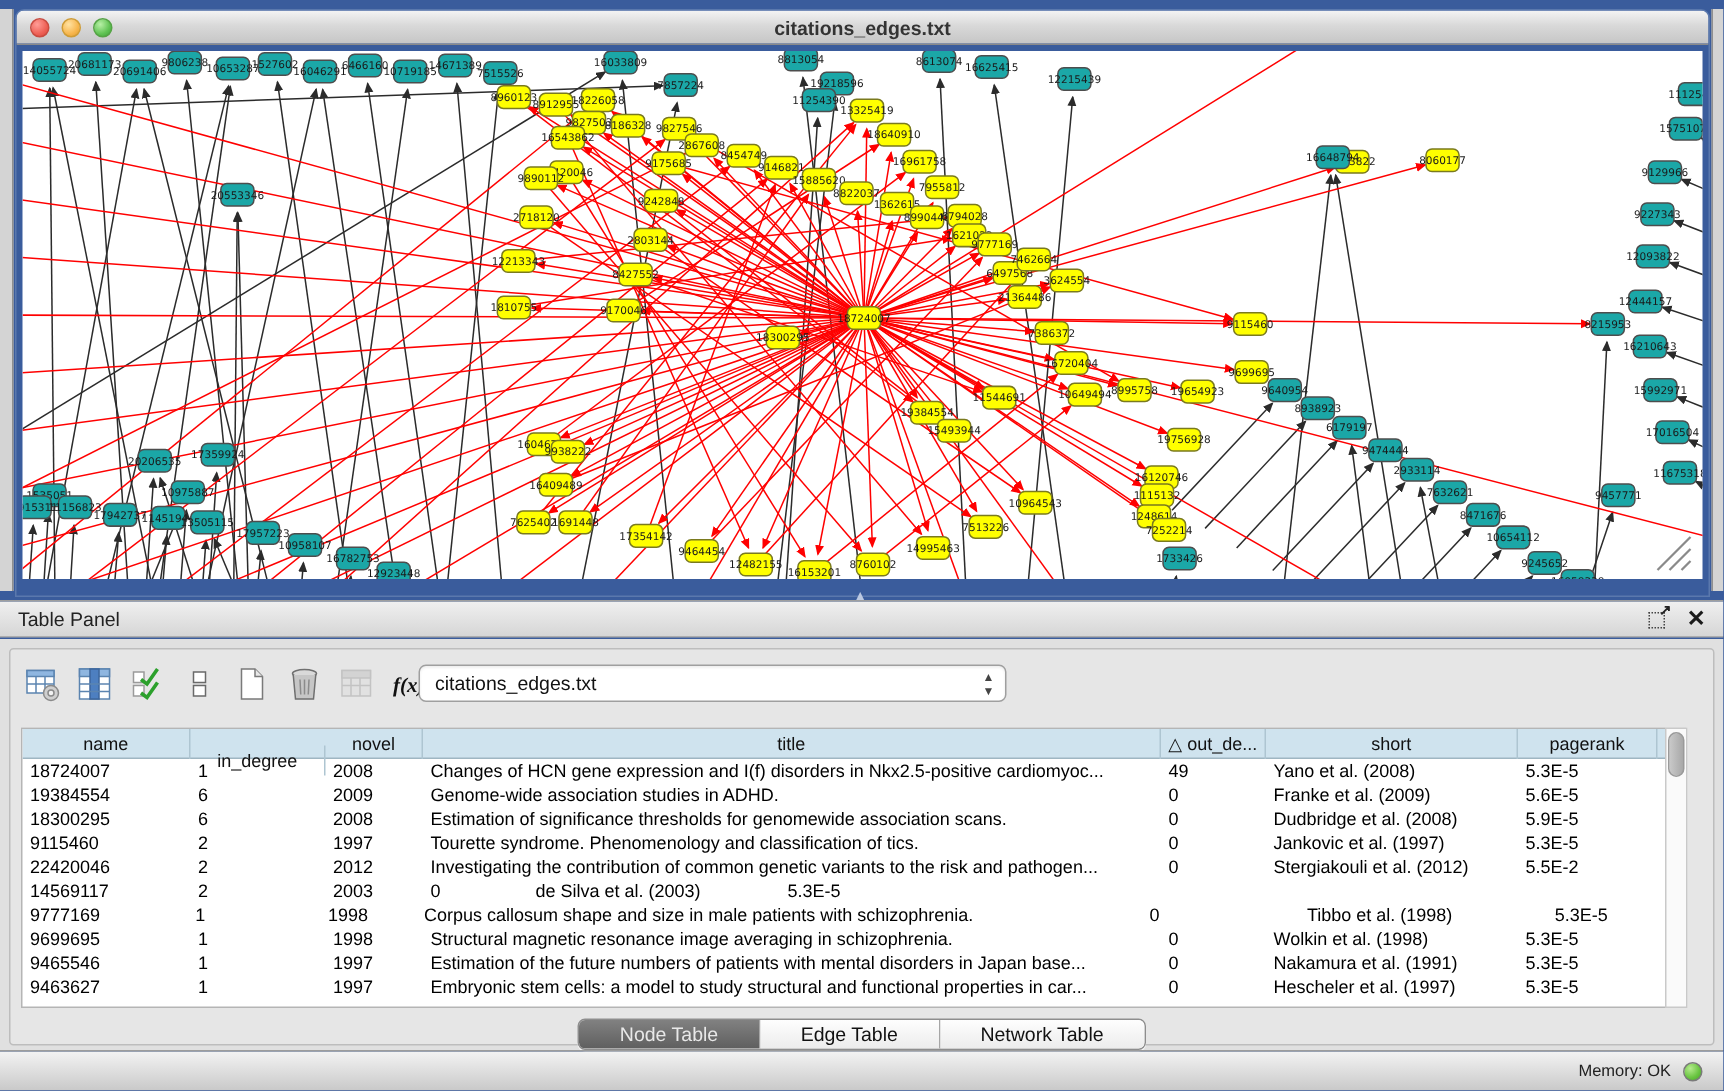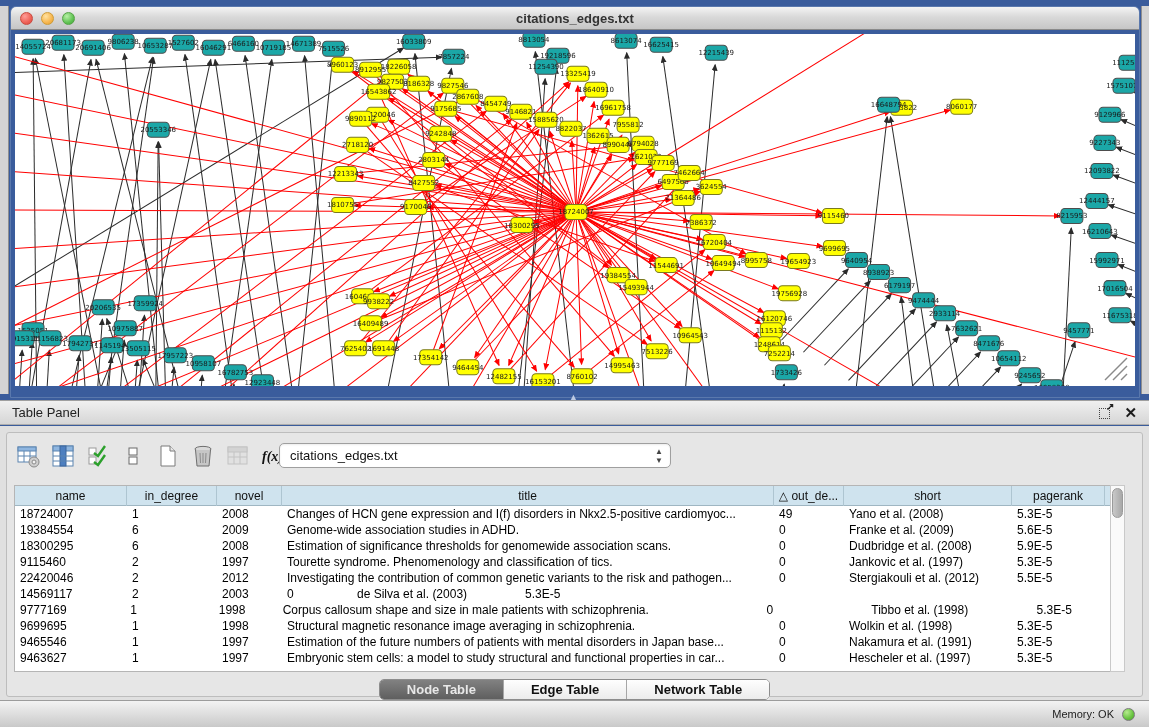--- a/index.html
+++ b/index.html
@@ -69,21 +69,21 @@
   .vscroll { position:absolute; right:17px; top:52px; width:15px; height:187px; background:#fafafa;
              border:1px solid #c9c9c9; }
   .vthumb { position:absolute; left:1px; right:1px; top:2px; height:30px; border-radius:7px;
             background:linear-gradient(90deg,#c9c9c9,#a8a8a8); border:1px solid #9a9a9a; }
 
   
   .tabs-row { position:absolute; left:0; right:0; top:246px; display:flex; justify-content:center; }
   .seg { display:flex; border:1px solid #8d8d8d; border-radius:5px; overflow:hidden; height:21px;
          background:#fdfdfd; box-shadow:0 1px 0 rgba(255,255,255,.7); }
   .seg .tab { padding:0 27px; font-size:13px; color:#111; display:flex; align-items:center;
-              border-right:1px solid #a6a6a6; background:linear-gradient(#fefefe,#ececec);font-weight:bold; }
+              border-right:1px solid #a6a6a6; background:linear-gradient(#fefefe,#ececec); }
   .seg .tab:last-child { border-right:none; }
   .seg .tab.active { background:linear-gradient(#818181,#5f5f5f); color:#e8e8e8; }
 
   
   .status-bar { position:absolute; left:0; top:700px; width:1149px; height:27px;
                 background:linear-gradient(#f3f3f3,#c9c9c9); border-top:1px solid #9c9c9c;
                 display:flex; align-items:center; justify-content:flex-end; }
   .status-bar .mem-label { font-size:11px; color:#222; margin-right:8px; }
   .mem-dot { width:13px; height:13px; border-radius:50%; margin-right:14px;
              background:radial-gradient(circle at 35% 30%, #b6eb8e, #67c33f 60%, #4ba32c);
@@ -647,21 +647,21 @@
       <span>citations_edges.txt</span>
       <span class="arrows">
           <span>▲</span>
           <span>▼</span>
         </span>
     </div>
 
     <div class="grid-wrap">
       <div class="grid-head" id="grid-head">
           <div class="th" style="width: 112px;">name</div>
-          <div class="th" style="width: 90px;">in_degree</div>
+          <div class="th" style="width: 90px; margin-top: 11px;">in_degree</div>
           <div class="th" style="width: 65px;">novel</div>
           <div class="th" style="width: 492px;">title</div>
           <div class="th" style="width: 70px;">△ out_de...</div>
           <div class="th" style="width: 168px;">short</div>
           <div class="th" style="width: 93px;">pagerank</div>
         </div>
       <div class="grid-body" id="grid-body">
           <div class="tr">
             <div class="td" style="width: 112px;">18724007</div>
             <div class="td" style="width: 90px;">1</div>
@@ -698,21 +698,21 @@
             <div class="td" style="width: 168px;">Jankovic et al. (1997)</div>
             <div class="td" style="width: 93px;">5.3E-5</div>
           </div>
           <div class="tr">
             <div class="td" style="width: 112px;">22420046</div>
             <div class="td" style="width: 90px;">2</div>
             <div class="td" style="width: 65px;">2012</div>
             <div class="td" style="width: 492px;">Investigating the contribution of common genetic variants to the risk and pathogen...</div>
             <div class="td" style="width: 70px;">0</div>
             <div class="td" style="width: 168px;">Stergiakouli et al. (2012)</div>
-            <div class="td" style="width: 93px;">5.5E-5</div>
+            <div class="td" style="width: 93px;">5.5E-2</div>
           </div>
           <div class="tr">
             <div class="td" style="width: 112px;">14569117</div>
             <div class="td" style="width: 90px;">2</div>
             <div class="td" style="width: 65px;">2003</div>
             <div class="td" style="width: 70px;">0</div>
             <div class="td" style="width: 168px;">de Silva et al. (2003)</div>
             <div class="td" style="width: 93px;">5.3E-5</div>
           </div>
           <div class="tr">

